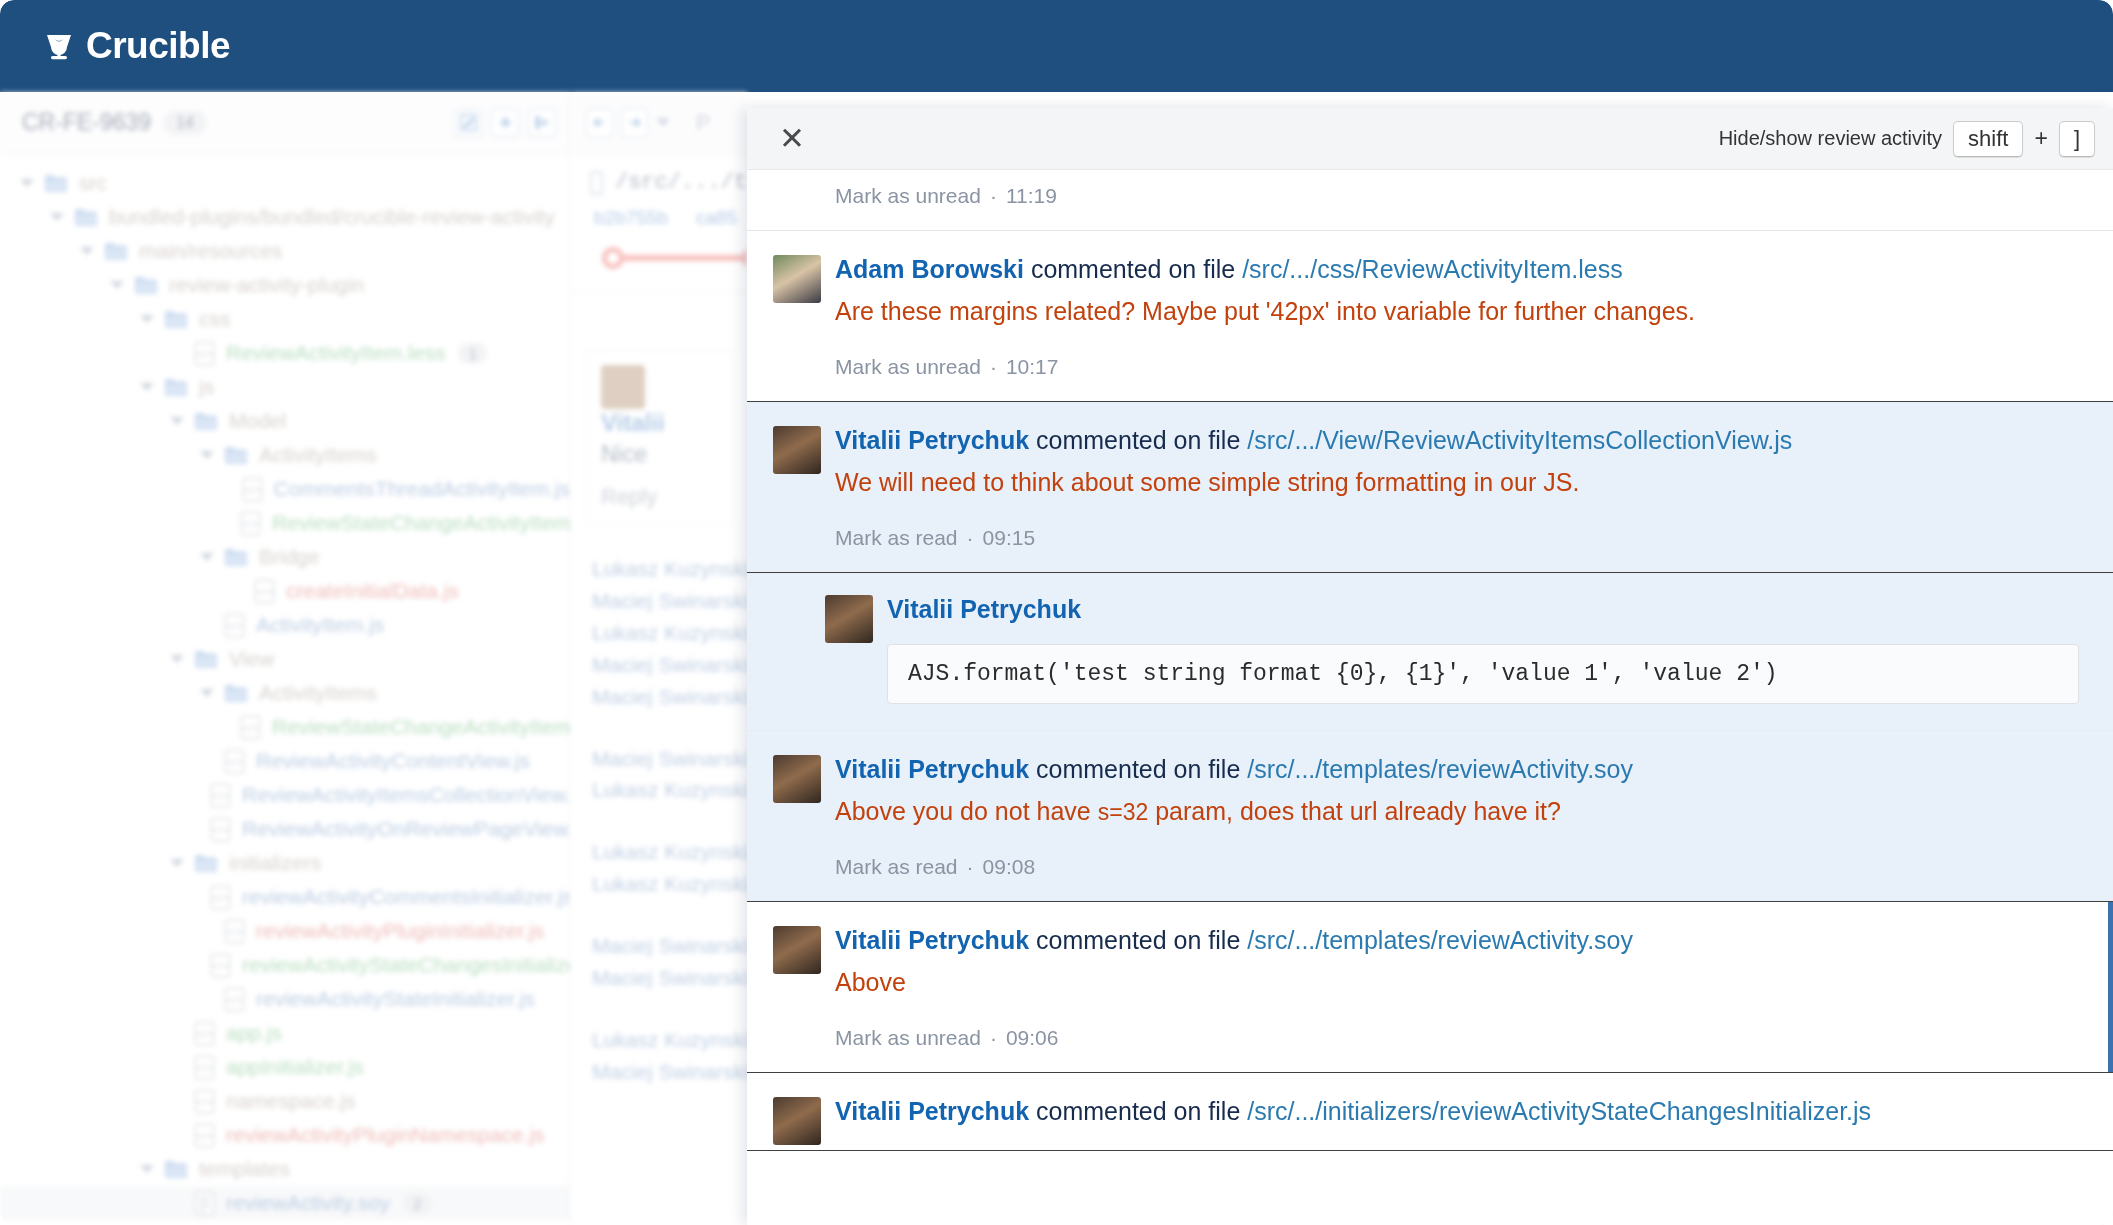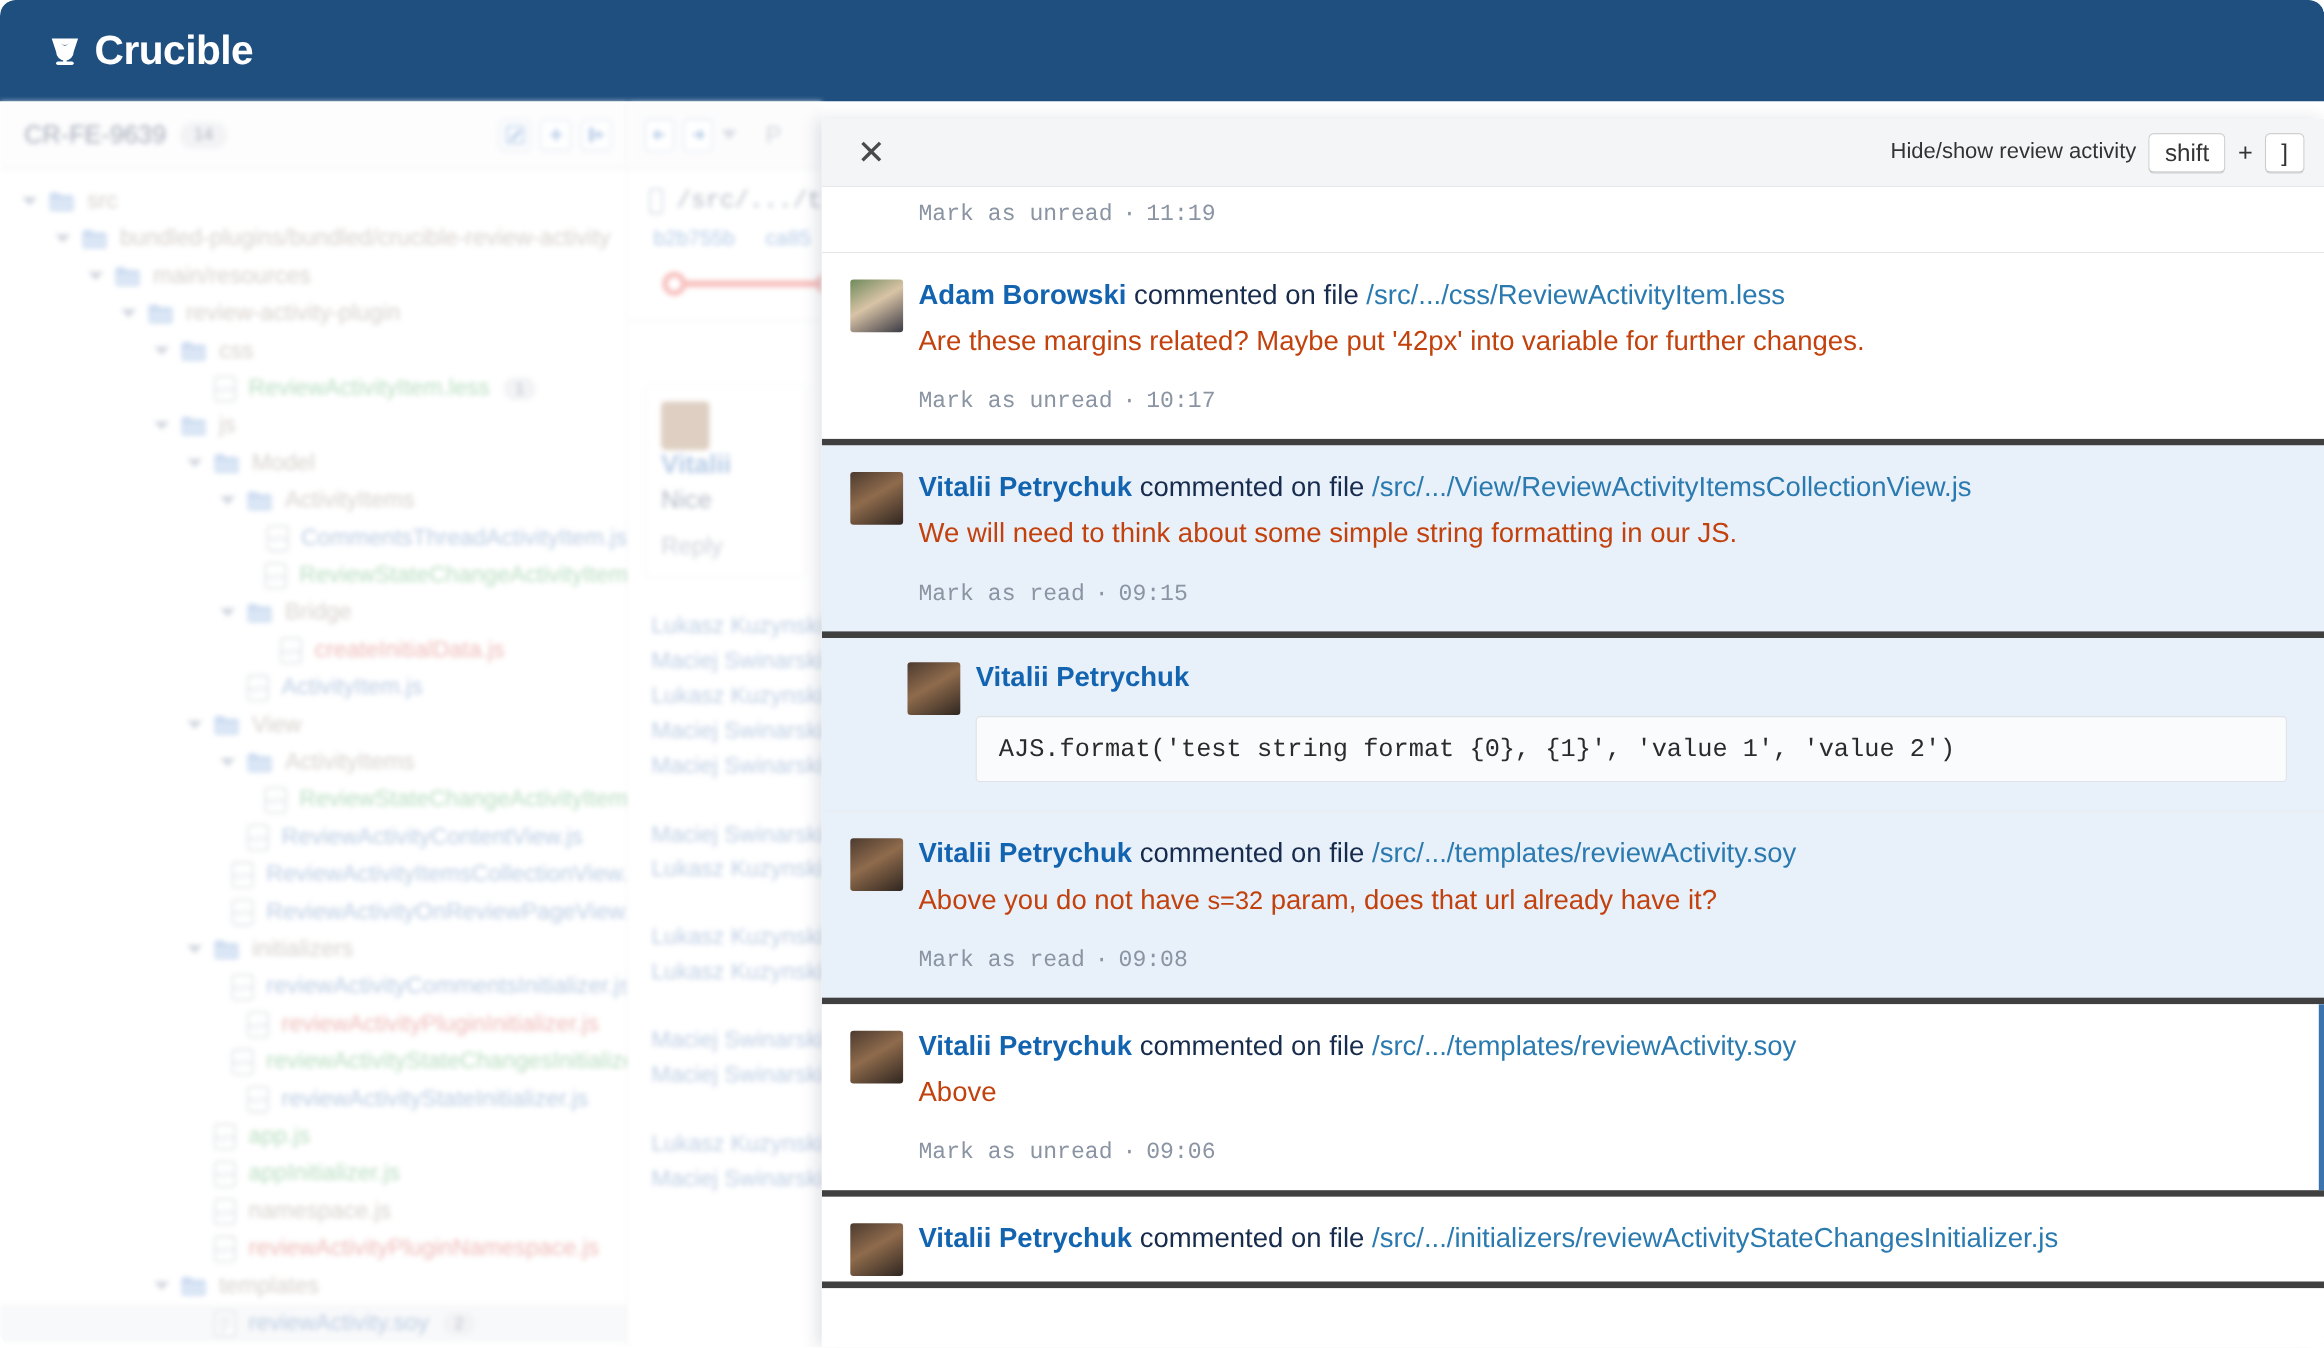--- a/index.html
+++ b/index.html
@@ -176,27 +176,27 @@
     padding: 4px 14px; font-size: 22px; color: #333;
   }
   .kbd-plus { font-size: 23px; color: #333; }
 
   .ov-body { height: 1055px; overflow: hidden; position: relative; }
 
   .partial-meta {
     padding: 14px 0 22px 88px;
     border-bottom: 1px solid #e4e6ea;
   }
-  .meta { font-size: 21px; color: #8a94a3; font-family: Liberation Mono, monospace; }
+  .meta { font-size: 21px; color: #8a94a3; }
   .meta .dot-sep { padding: 0 9px; }
 
   .item {
     position: relative;
     padding: 22px 34px 22px 88px;
-    border-bottom: 6px solid #404040;
+    border-bottom: 1px solid #404040;
   }
   .item.unread { background: #ffffff; }
   .item.read   { background: #e8f0fa; }
   .item.hl-right::after {
     content: ""; position: absolute; right: 0; top: 0; bottom: 0;
     width: 5px; background: #3b73af;
   }
   .avatar {
     position: absolute; left: 26px; top: 24px;
     width: 48px; height: 48px; border-radius: 3px;

